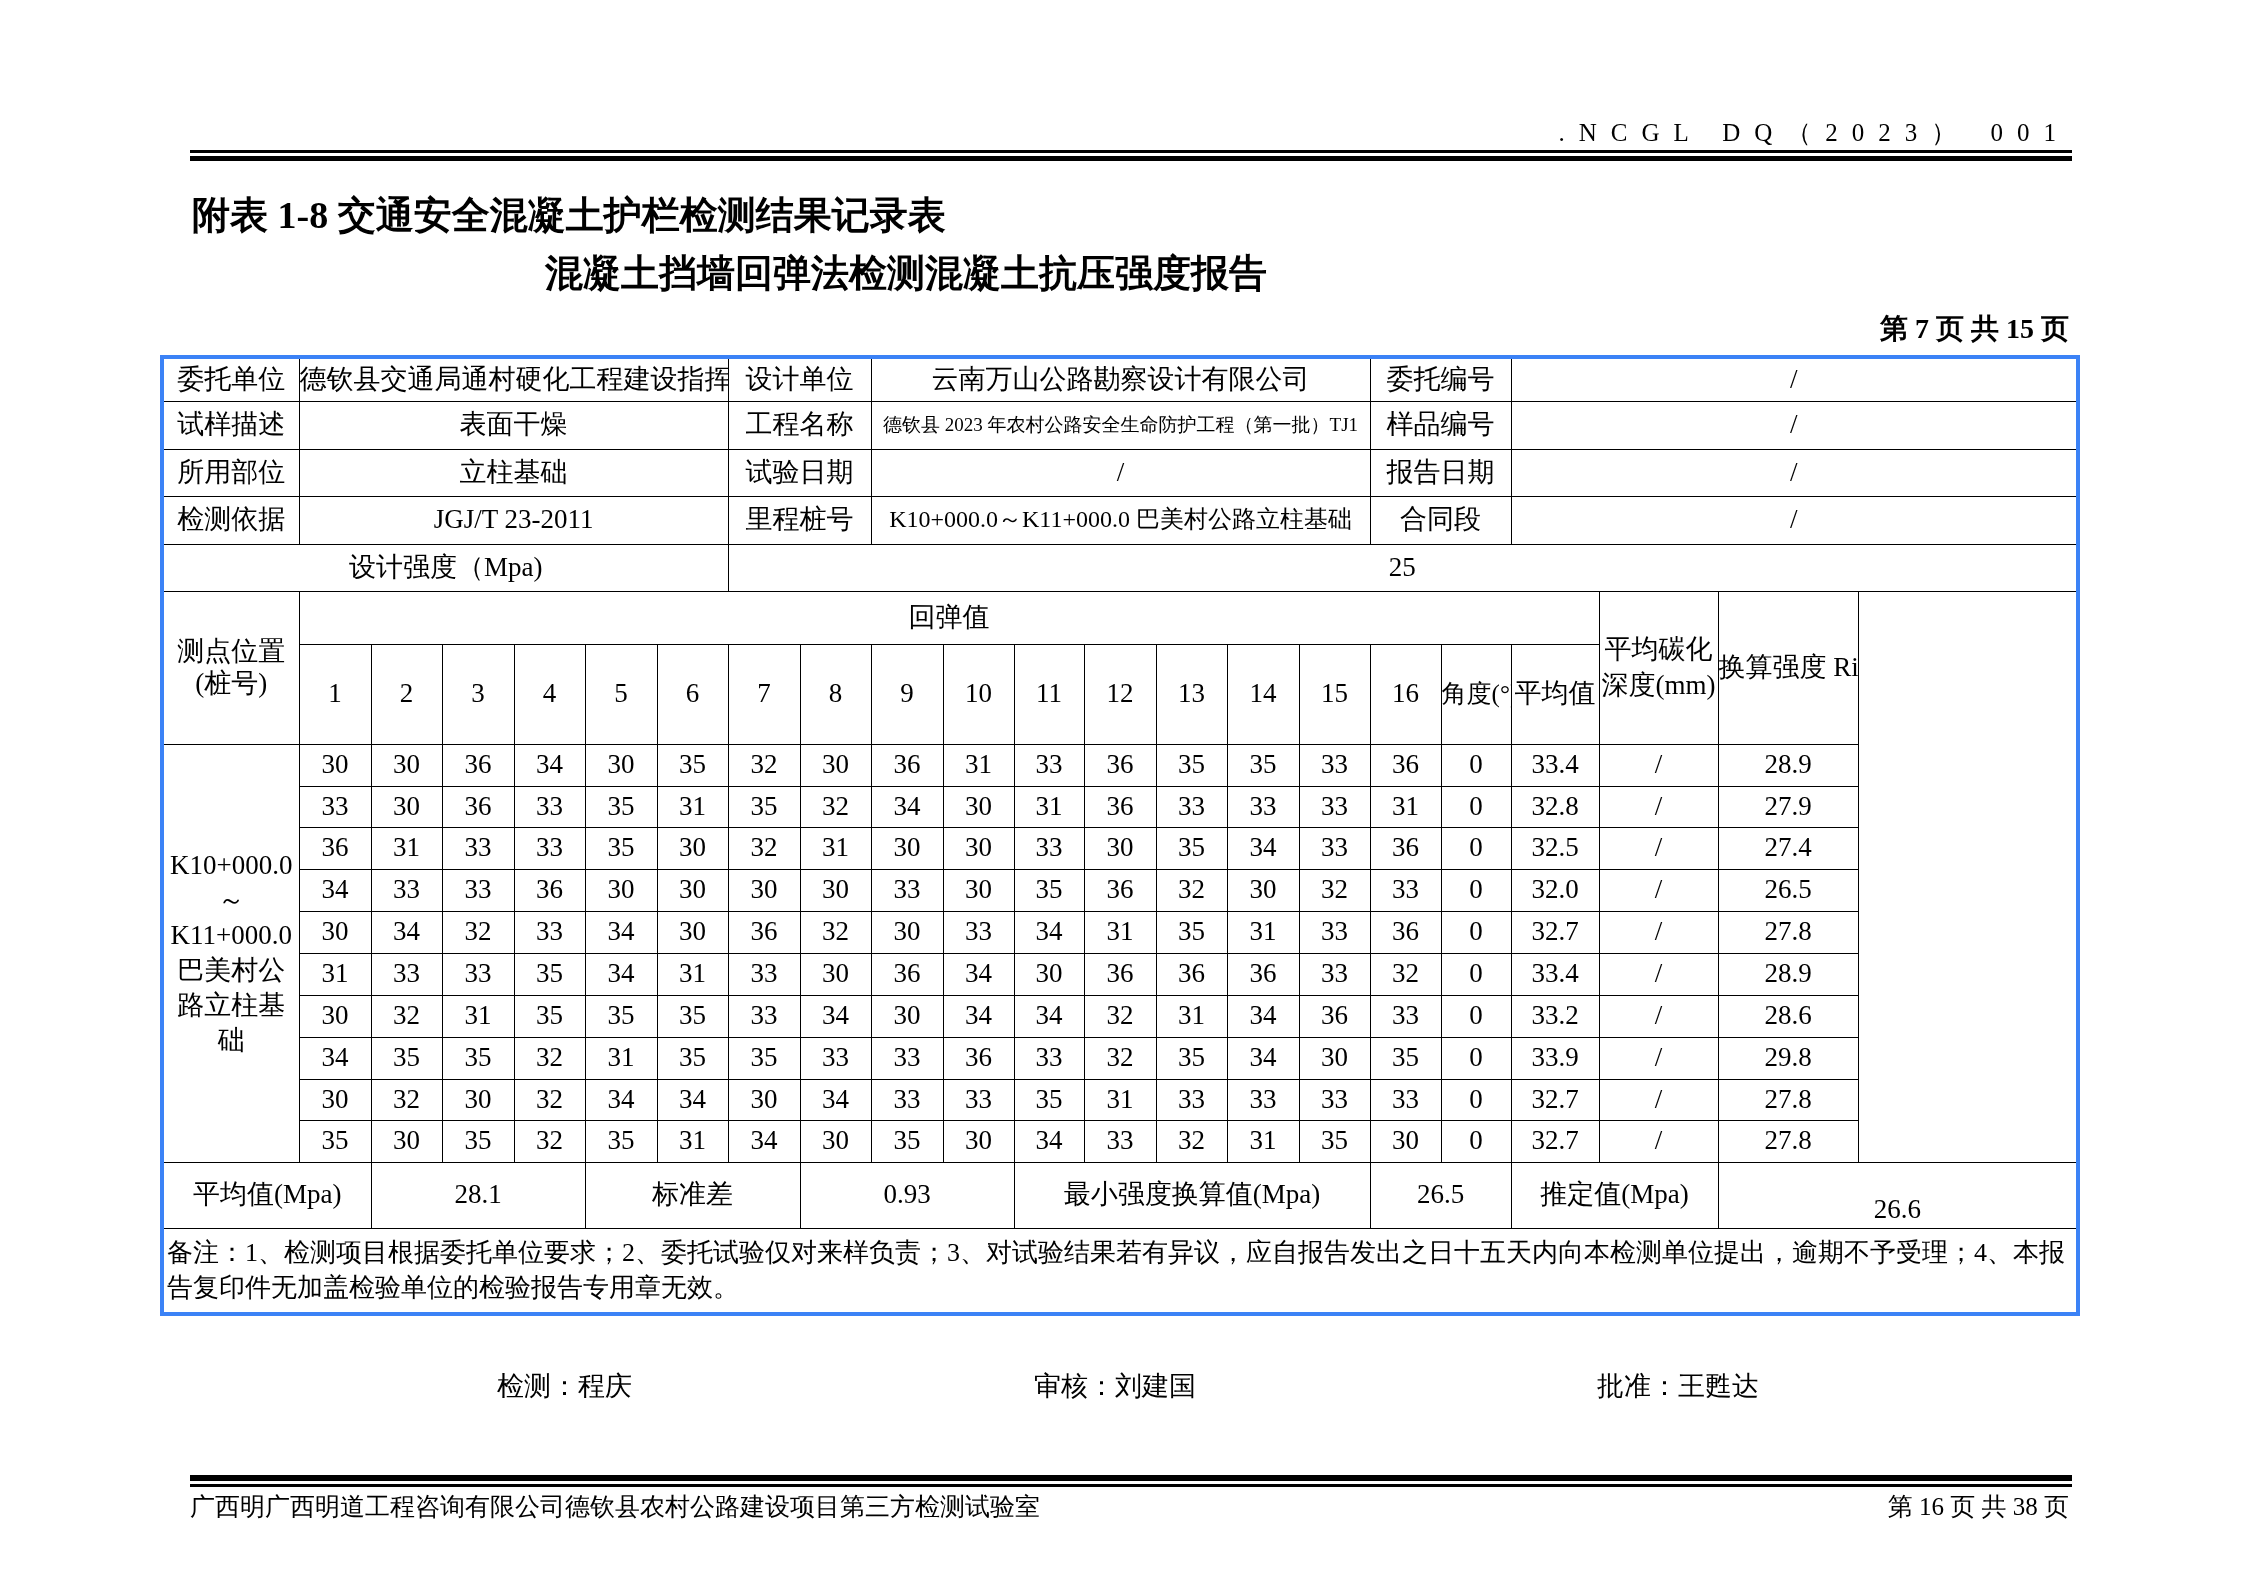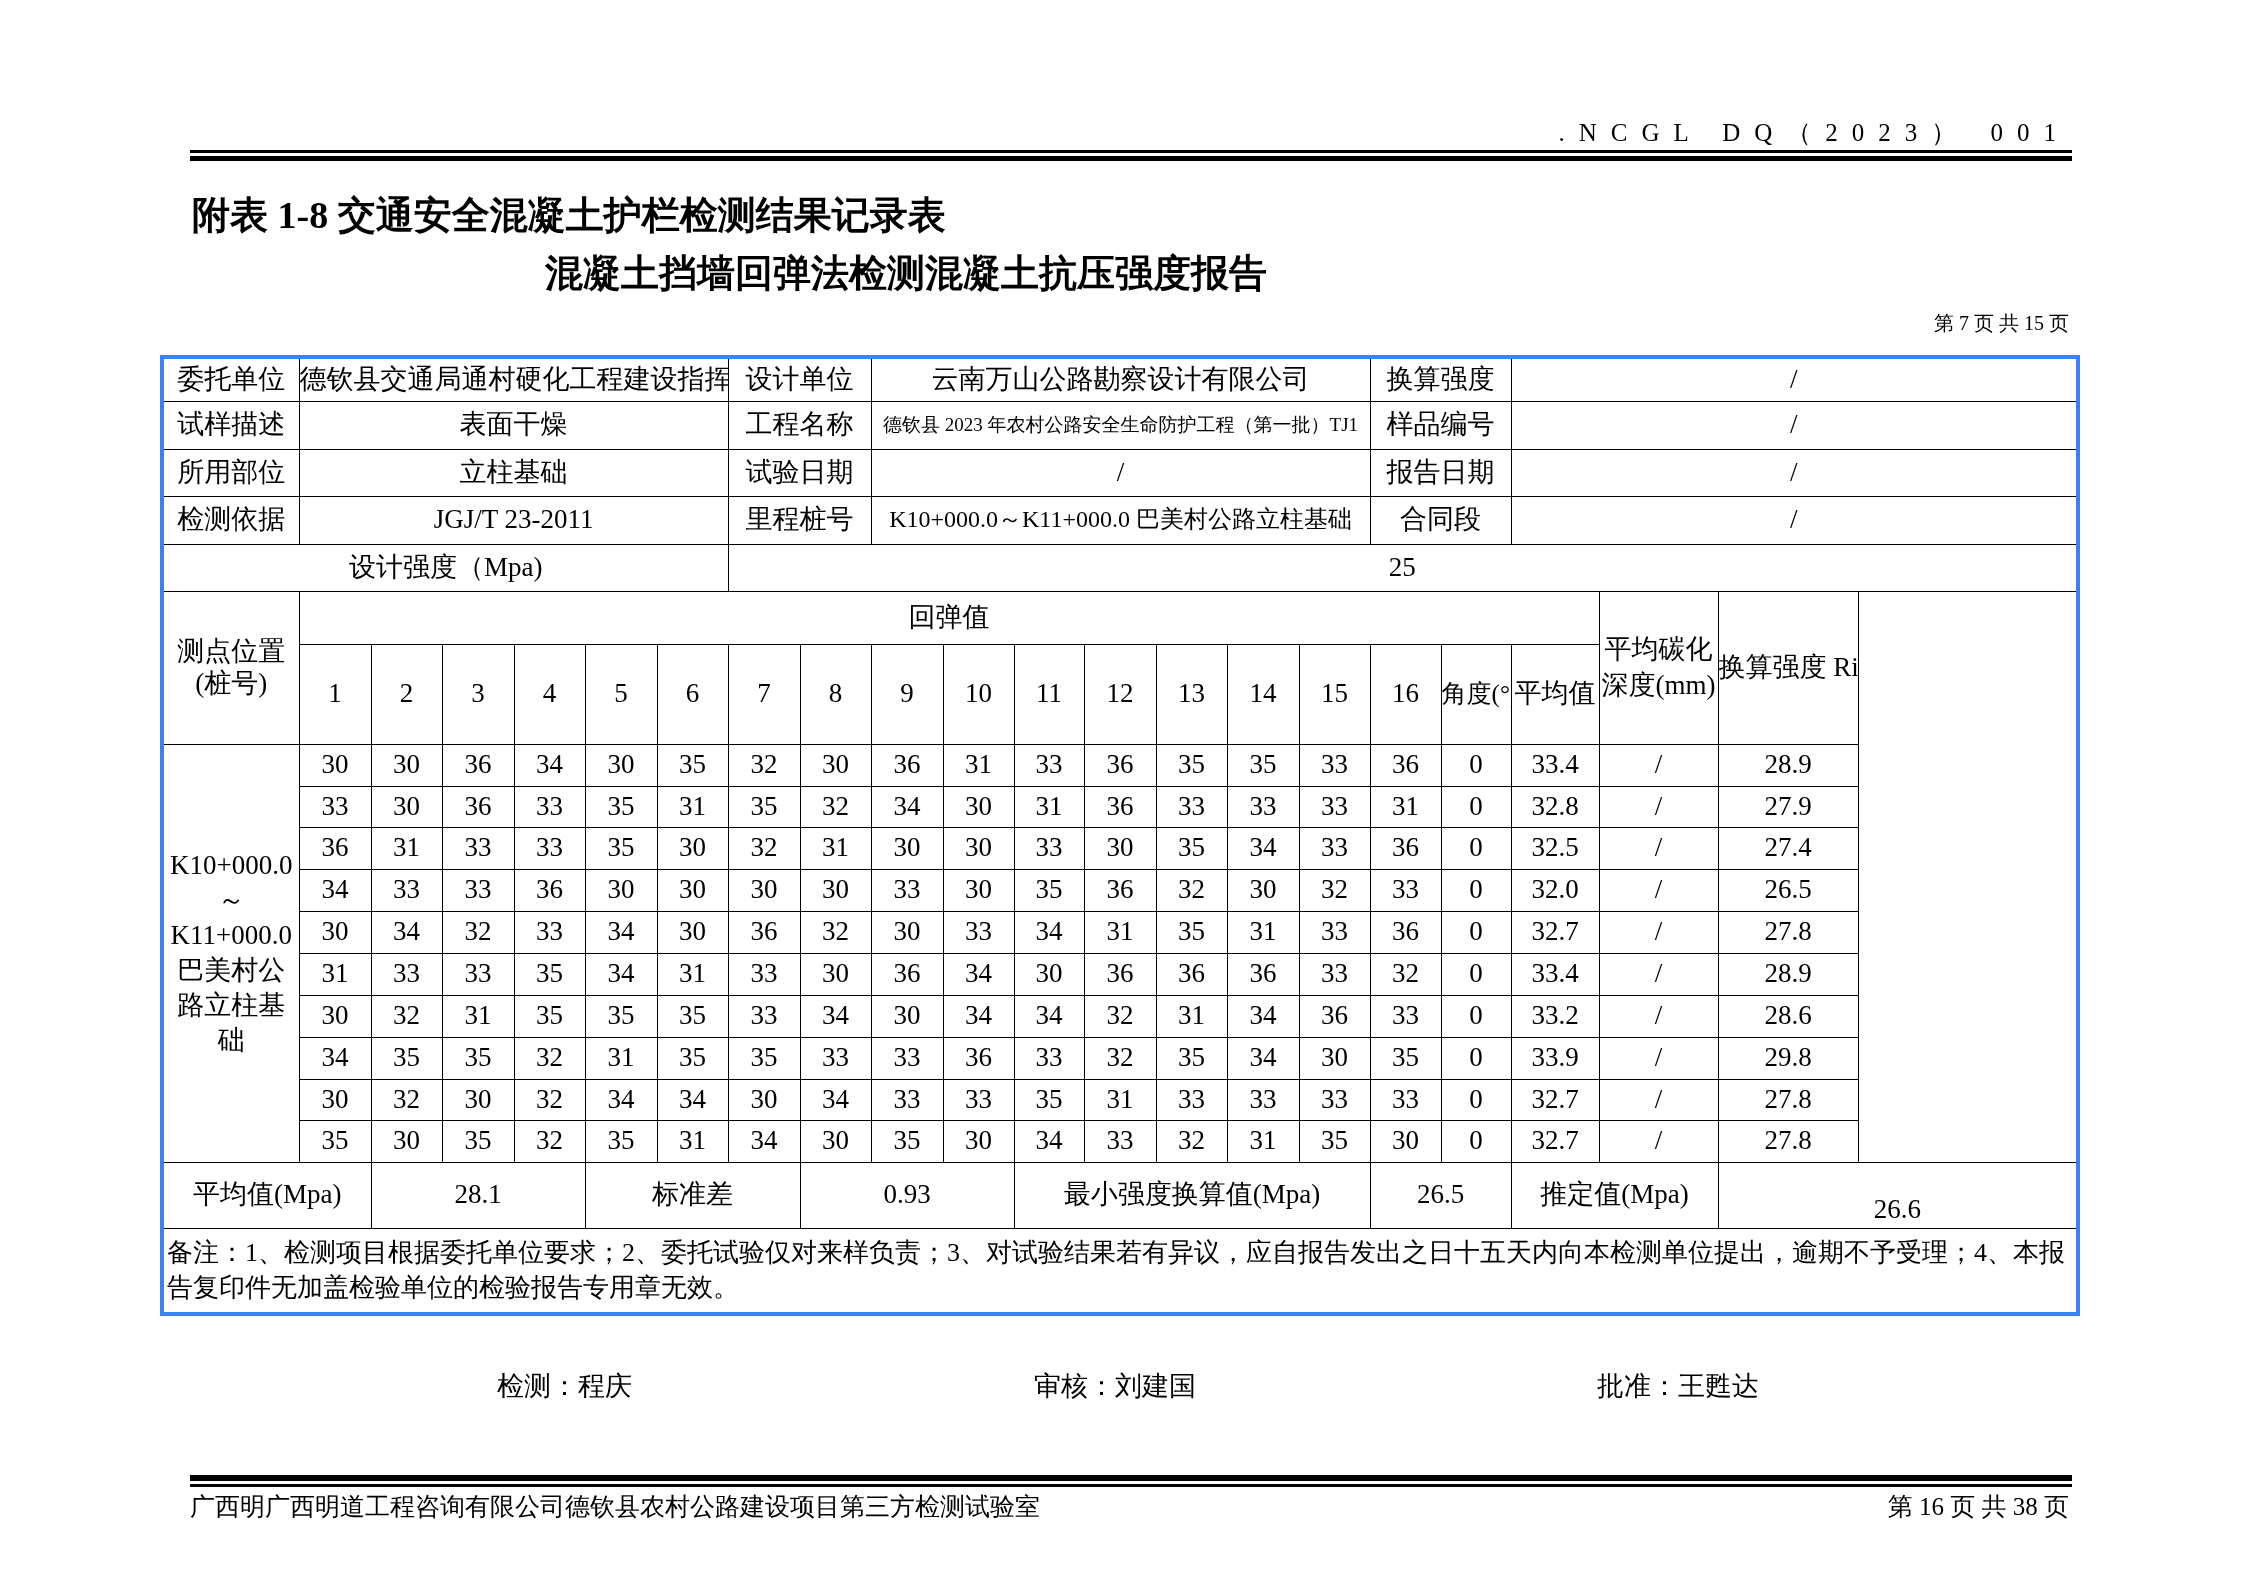--- a/index.html
+++ b/index.html
@@ -5,21 +5,21 @@
   html,body{margin:0;padding:0;background:#fff;}
   body{width:2245px;height:1587px;position:relative;overflow:hidden;font-family:"Liberation Serif","DejaVu Serif",serif;color:#000;}
   .hdr{position:absolute;left:190px;top:116px;width:1880px;height:32px;font-size:25px;letter-spacing:9px;}
   .hdr .l{position:absolute;left:0;top:0;}
   .hdr .r{position:absolute;right:0;top:0;letter-spacing:14px;}
   .rule1{position:absolute;left:190px;top:150px;width:1882px;height:3px;background:#000;}
   .rule2{position:absolute;left:190px;top:156px;width:1882px;height:5px;background:#000;}
   .t1{position:absolute;left:192px;top:190px;font-size:38px;font-weight:bold;}
   .t2{position:absolute;left:0;width:1804px;text-align:center;top:248px;font-size:38px;font-weight:bold;padding-left:10px;box-sizing:border-box;}
   .t2 span{position:relative;left:-1px;}
-  .pg{position:absolute;right:176px;top:310px;font-size:20px;}
+  .pg{position:absolute;right:176px;top:310px;font-size:28px;font-weight:bold;}
   table.rep{position:absolute;left:160px;top:355px;width:1917px;border-collapse:collapse;table-layout:fixed;border:4px solid #3b82f6;font-size:27px;}
   table.rep td{border:1.5px solid #000;text-align:center;vertical-align:middle;padding:0;overflow:hidden;white-space:nowrap;line-height:1.15;}
   .small{font-size:19px !important;white-space:normal !important;line-height:1.05 !important;}
   .wrap{white-space:normal !important;}
   .note{text-align:left !important;white-space:normal !important;font-size:26px;line-height:1.35 !important;padding:2px 3px !important;}
   .sig{position:absolute;top:1368px;font-size:27px;}
   .frule1{position:absolute;left:190px;top:1475px;width:1882px;height:6px;background:#000;}
   .frule2{position:absolute;left:190px;top:1484px;width:1882px;height:3px;background:#000;}
   .foot-l{position:absolute;left:190px;top:1490px;font-size:25px;}
   .foot-r{position:absolute;right:176px;top:1490px;font-size:25px;}
@@ -62,21 +62,21 @@
     <col style="width:140px">
       <col style="width:220px">
   </colgroup>
 
   <tbody>
       <tr style="height:44px">
     <td>委托单位</td>
     <td colspan="6">德钦县交通局通村硬化工程建设指挥部</td>
     <td colspan="2">设计单位</td>
     <td colspan="7">云南万山公路勘察设计有限公司</td>
-    <td colspan="2">换算强度</td>
+    <td colspan="2">委托编号</td>
     <td colspan="4">/</td>
   </tr>
   <tr style="height:48px">
     <td>试样描述</td>
     <td colspan="6">表面干燥</td>
     <td colspan="2">工程名称</td>
     <td colspan="7" class="small">德钦县 2023 年农村公路安全生命防护工程（第一批）TJ1</td>
     <td colspan="2">样品编号</td>
     <td colspan="4">/</td>
   </tr>

